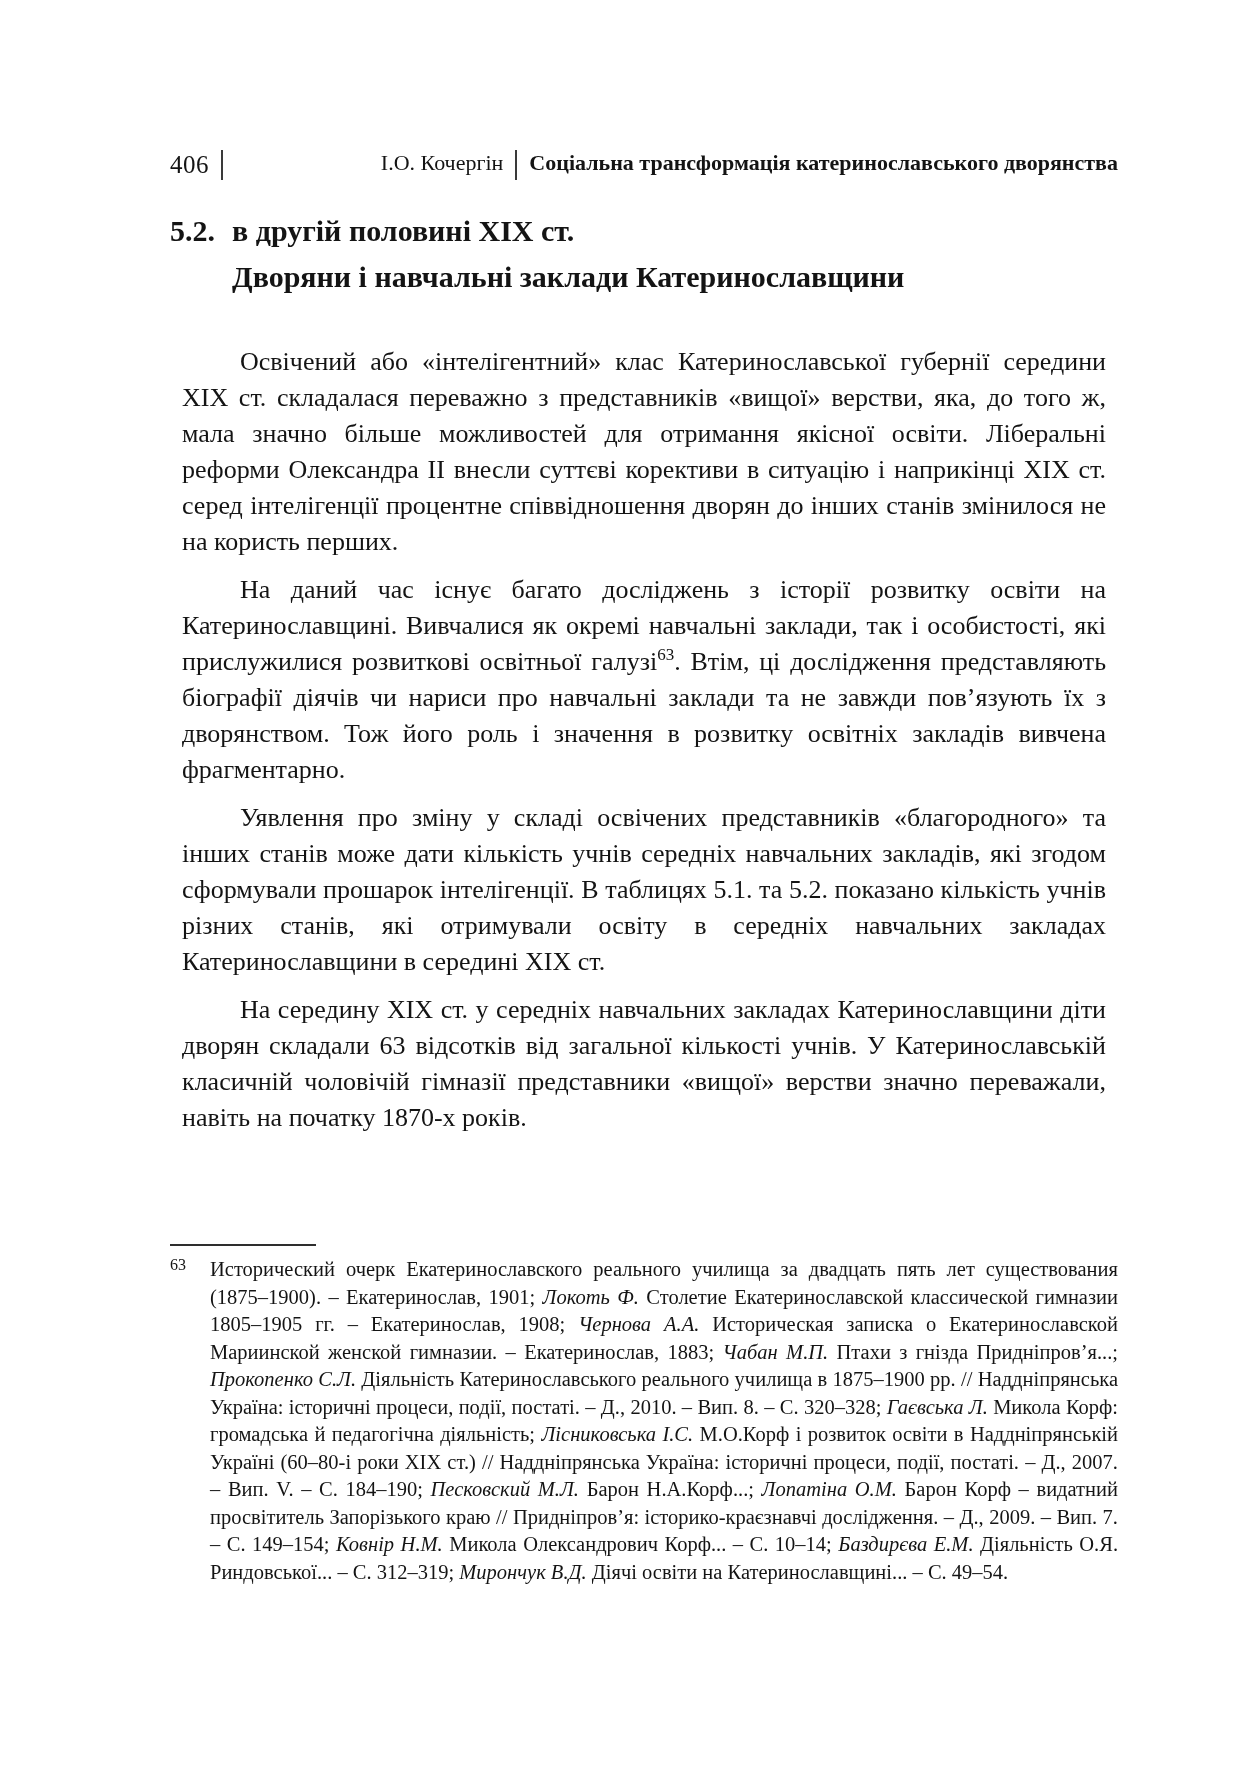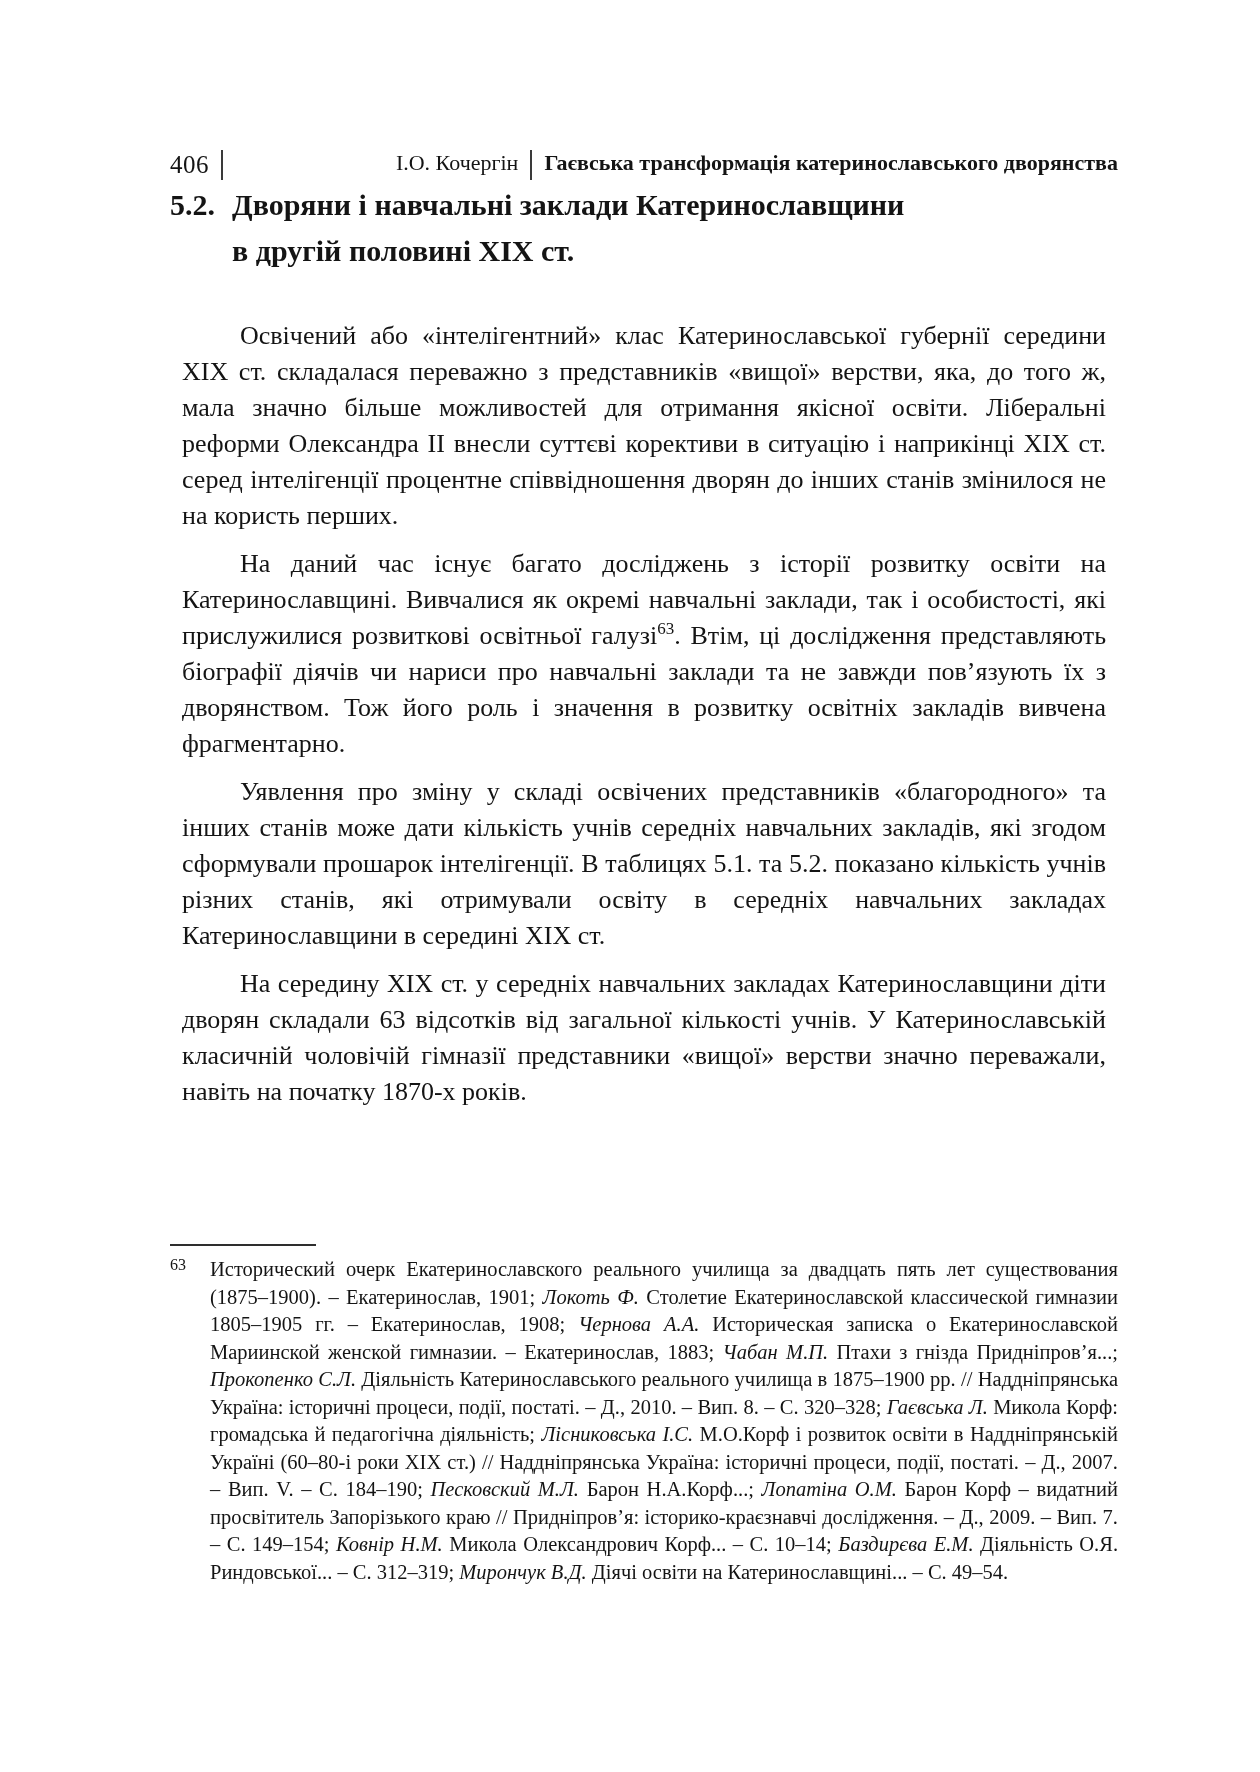--- a/index.html
+++ b/index.html
@@ -48,20 +48,21 @@
     align-items: flex-start;
     gap: 12px;
     font-size: 22px;
     white-space: nowrap;
   }
   .header-author { font-weight: normal; }
   .header-title  { font-weight: bold; }
   
   .section-heading {
     display: flex;
+    margin-top: 26px;
     font-weight: bold;
     font-size: 30px;
     line-height: 46px;
   }
   .section-number {
     width: 62px;
     flex: 0 0 62px;
   }
   
   .bodytext {
@@ -113,29 +114,29 @@
   <div class="content">
 
     <div class="running-header">
       <div class="pageno-group">
         <span class="pageno">406</span>
         <span class="v-rule"></span>
       </div>
       <div class="header-right">
         <span class="header-author">І.О. Кочергін</span>
         <span class="v-rule"></span>
-        <span class="header-title">Гаєвська трансформація катеринославського дворянства</span>
+        <span class="header-title">Соціальна трансформація катеринославського дворянства</span>
       </div>
     </div>
 
     <div class="section-heading">
       <span class="section-number">5.2.</span>
       <span class="section-title">
+        <div>в другій половині XIX ст.</div>
         <div>Дворяни і навчальні заклади Катеринославщини</div>
-        <div>в другій половині XIX ст.</div>
       </span>
     </div>
 
     <div class="bodytext">
       <p><span>Освічений або «інтелігентний» клас Катеринославської губернії середини XIX ст. складалася переважно з представників «вищої» верстви, яка, до того ж, мала значно більше можливостей для отримання якісної освіти. Ліберальні реформи Олександра II внесли суттєві корективи в ситуацію і наприкінці XIX ст. серед інтелігенції процентне співвідношення дворян до інших станів змінилося не на користь перших.</span></p>
       <p><span>На даний час існує багато досліджень з історії розвитку освіти на Катеринославщині. Вивчалися як окремі навчальні заклади, так і особистості, які прислужилися розвиткові освітньої галузі</span><sup>63</sup><span>. Втім, ці дослідження представляють біографії діячів чи нариси про навчальні заклади та не завжди пов’язують їх з дворянством. Тож його роль і значення в розвитку освітніх закладів вивчена фрагментарно.</span></p>
       <p><span>Уявлення про зміну у складі освічених представників «благородного» та інших станів може дати кількість учнів середніх навчальних закладів, які згодом сформували прошарок інтелігенції. В таблицях 5.1. та 5.2. показано кількість учнів різних станів, які отримували освіту в середніх навчальних закладах Катеринославщини в середині XIX ст.</span></p>
       <p><span>На середину XIX ст. у середніх навчальних закладах Катеринославщини діти дворян складали 63 відсотків від загальної кількості учнів. У Катеринославській класичній чоловічій гімназії представники «вищої» верстви значно переважали, навіть на початку 1870-х років.</span></p>
     </div>
 

